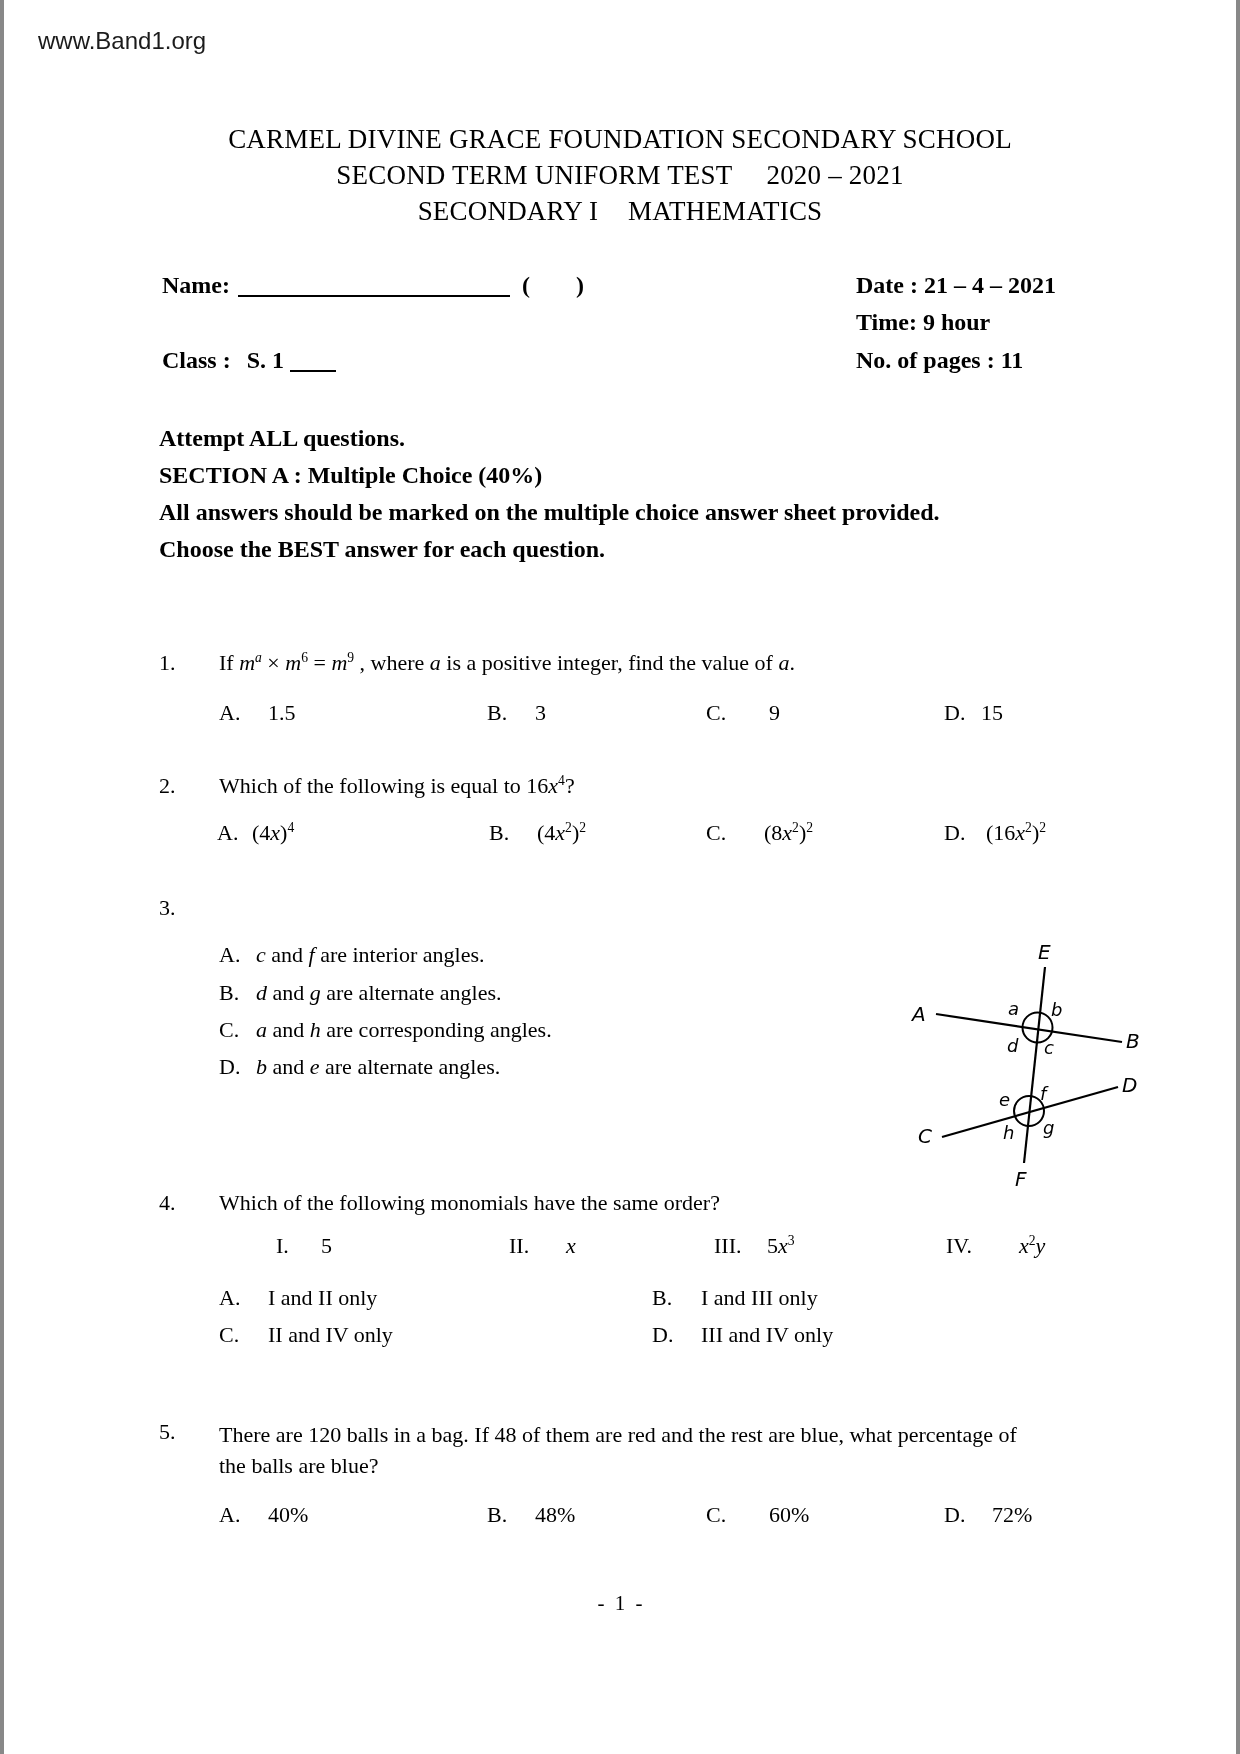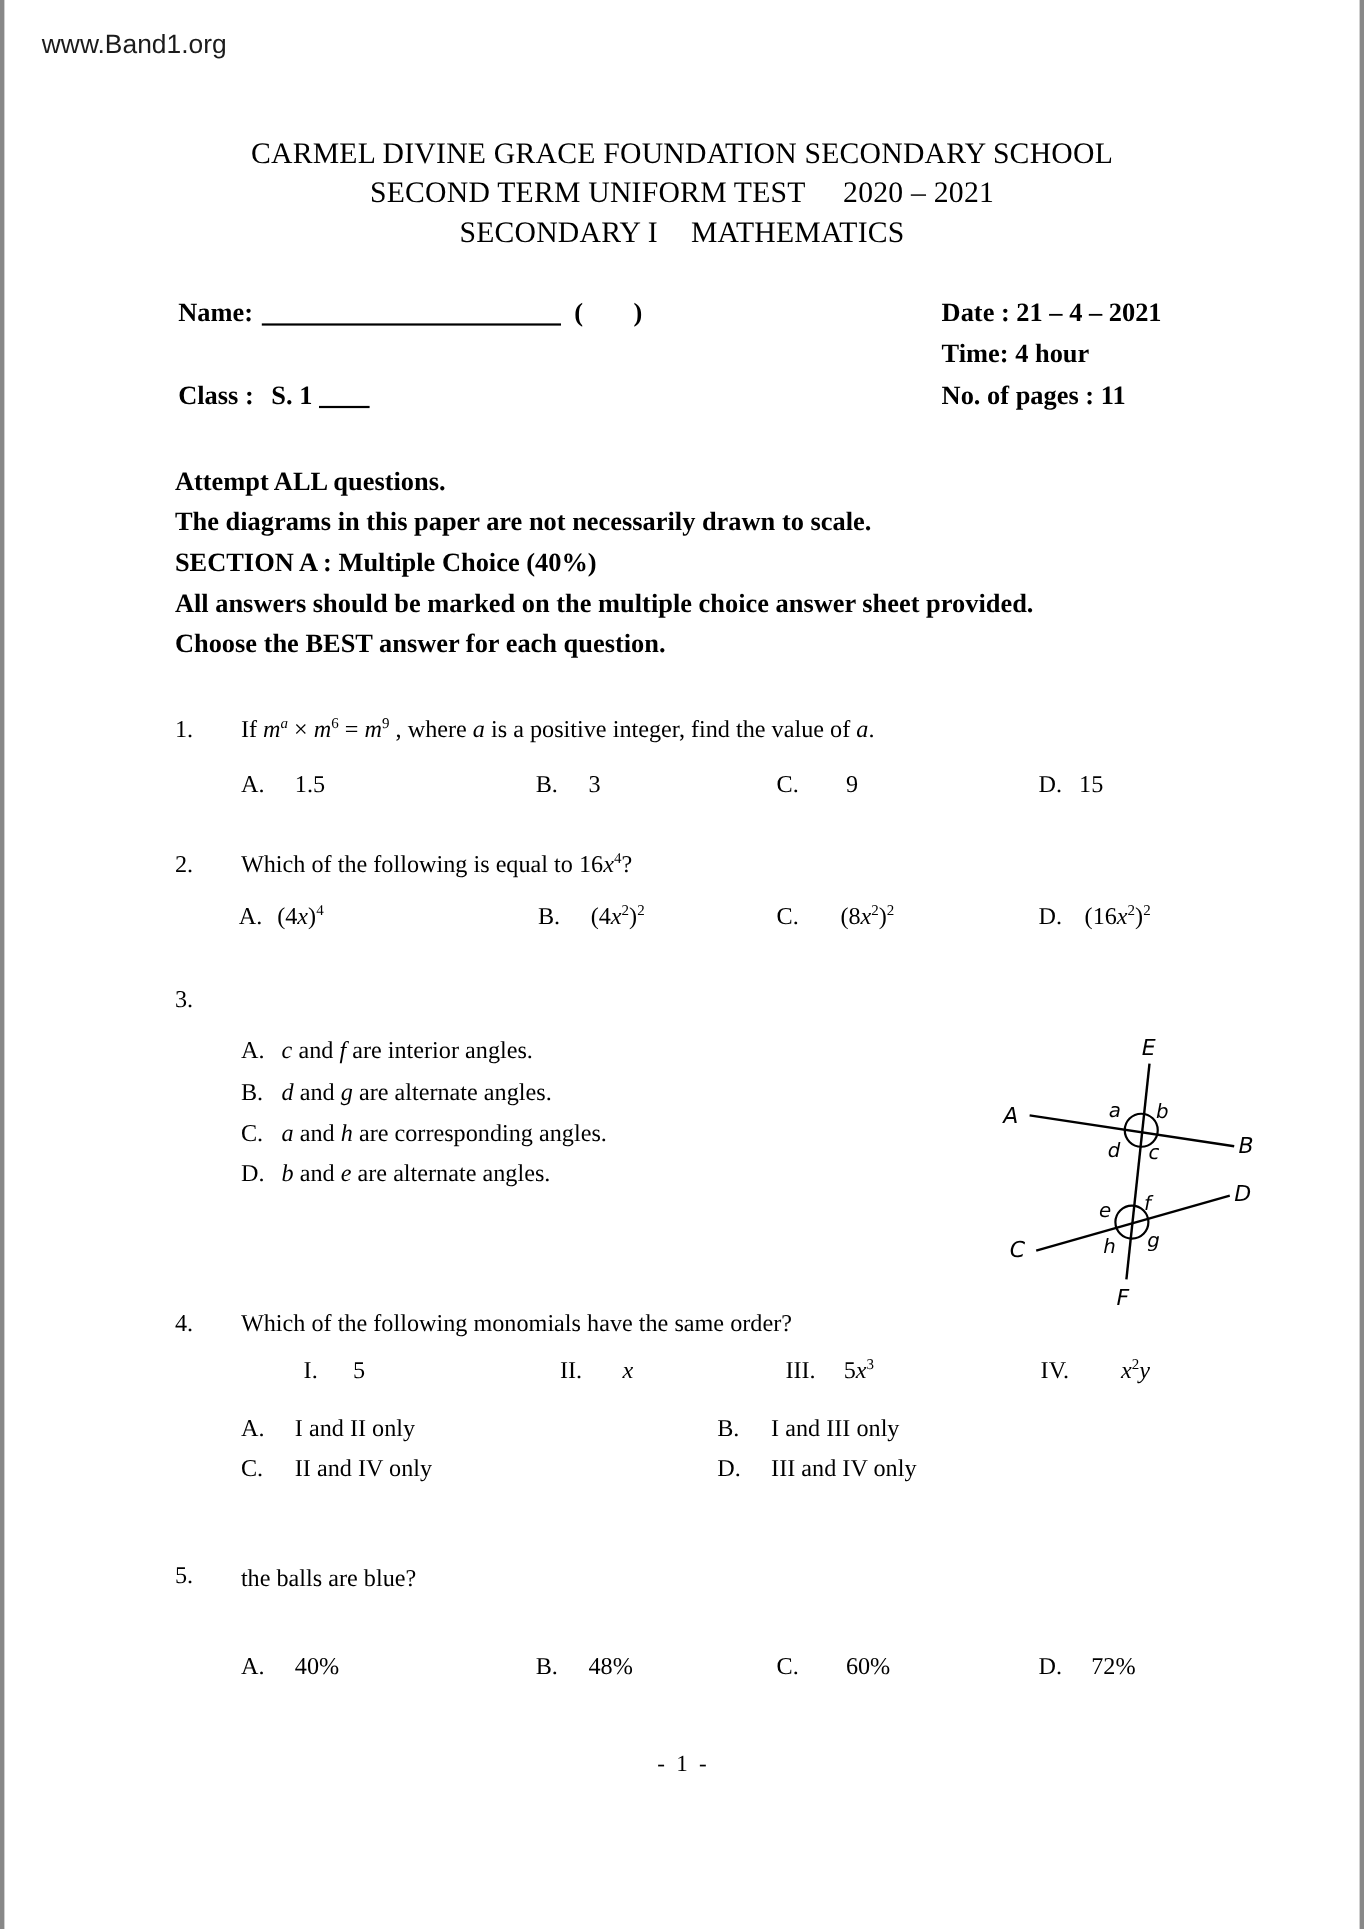--- a/index.html
+++ b/index.html
@@ -39,29 +39,28 @@
     <span>SECOND TERM UNIFORM TEST</span><span style="display:inline-block;width:34px;"></span><span>2020 – 2021</span>
   </div>
   <div class="t hinfo" style="left:158px;top:272px;">
     <span>Name:</span><span class="uline" style="margin-left:8px;"></span><span style="margin-left:12px;">(</span><span class="gap"></span><span>)</span>
   </div>
 
   <div class="t title center" style="top:196px;">
     <span>SECONDARY I</span><span style="display:inline-block;width:30px;"></span><span>MATHEMATICS</span>
   </div>
   <div class="t hinfo" style="left:852px;top:272px;">Date : 21 – 4 – 2021</div>
-  <div class="t hinfo" style="left:852px;top:309px;">Time: 4 hour</div>
+  <div class="t hinfo" style="left:852px;top:309px;">Time: 9 hour</div>
   <div class="t hinfo" style="left:158px;top:347px;">
     <span>Class :</span><span style="margin-left:16px;">S. 1</span><span class="uline2"></span>
   </div>
   <div class="t hinfo" style="left:852px;top:347px;">No. of pages : 11</div>
 
   <div class="t instr" style="left:155px;top:420px;">
     <div>Attempt ALL questions.</div>
-    <div>The diagrams in this paper are not necessarily drawn to scale.</div>
     <div>SECTION A : Multiple Choice (40%)</div>
     <div>All answers should be marked on the multiple choice answer sheet provided.</div>
     <div>Choose the BEST answer for each question.</div>
   </div>
 
   <div class="t q" style="left:155px;top:650px;">1.</div>
   <div class="t q" style="left:215px;top:650px;">If <i>m</i><sup><i>a</i></sup> ×&nbsp;<i>m</i><sup>6</sup> =&nbsp;<i>m</i><sup>9</sup> , where <i>a</i> is a positive integer, find the value of <i>a</i>.</div>
   <div class="t q" style="left:215px;top:700px;">A.</div>
   <div class="t q" style="left:264px;top:700px;">1.5</div>
   <div class="t q" style="left:483px;top:700px;">B.</div>
@@ -128,20 +127,21 @@
   <div class="t q" style="left:264px;top:1285px;">I and II only</div>
   <div class="t q" style="left:648px;top:1285px;">B.</div>
   <div class="t q" style="left:697px;top:1285px;">I and III only</div>
   <div class="t q" style="left:215px;top:1322px;">C.</div>
   <div class="t q" style="left:264px;top:1322px;">II and IV only</div>
   <div class="t q" style="left:648px;top:1322px;">D.</div>
   <div class="t q" style="left:697px;top:1322px;">III and IV only</div>
 
   <div class="t q" style="left:155px;top:1419px;">5.</div>
   <div class="t q" style="left:215px;top:1419px;line-height:31px;">
+    <div>There are 120 balls in a bag. If 48 of them are red and the rest are blue, what percentage of</div>
     <div>the balls are blue?</div>
   </div>
   <div class="t q" style="left:215px;top:1502px;">A.</div>
   <div class="t q" style="left:264px;top:1502px;">40%</div>
   <div class="t q" style="left:483px;top:1502px;">B.</div>
   <div class="t q" style="left:531px;top:1502px;">48%</div>
   <div class="t q" style="left:702px;top:1502px;">C.</div>
   <div class="t q" style="left:765px;top:1502px;">60%</div>
   <div class="t q" style="left:940px;top:1502px;">D.</div>
   <div class="t q" style="left:988px;top:1502px;">72%</div>

